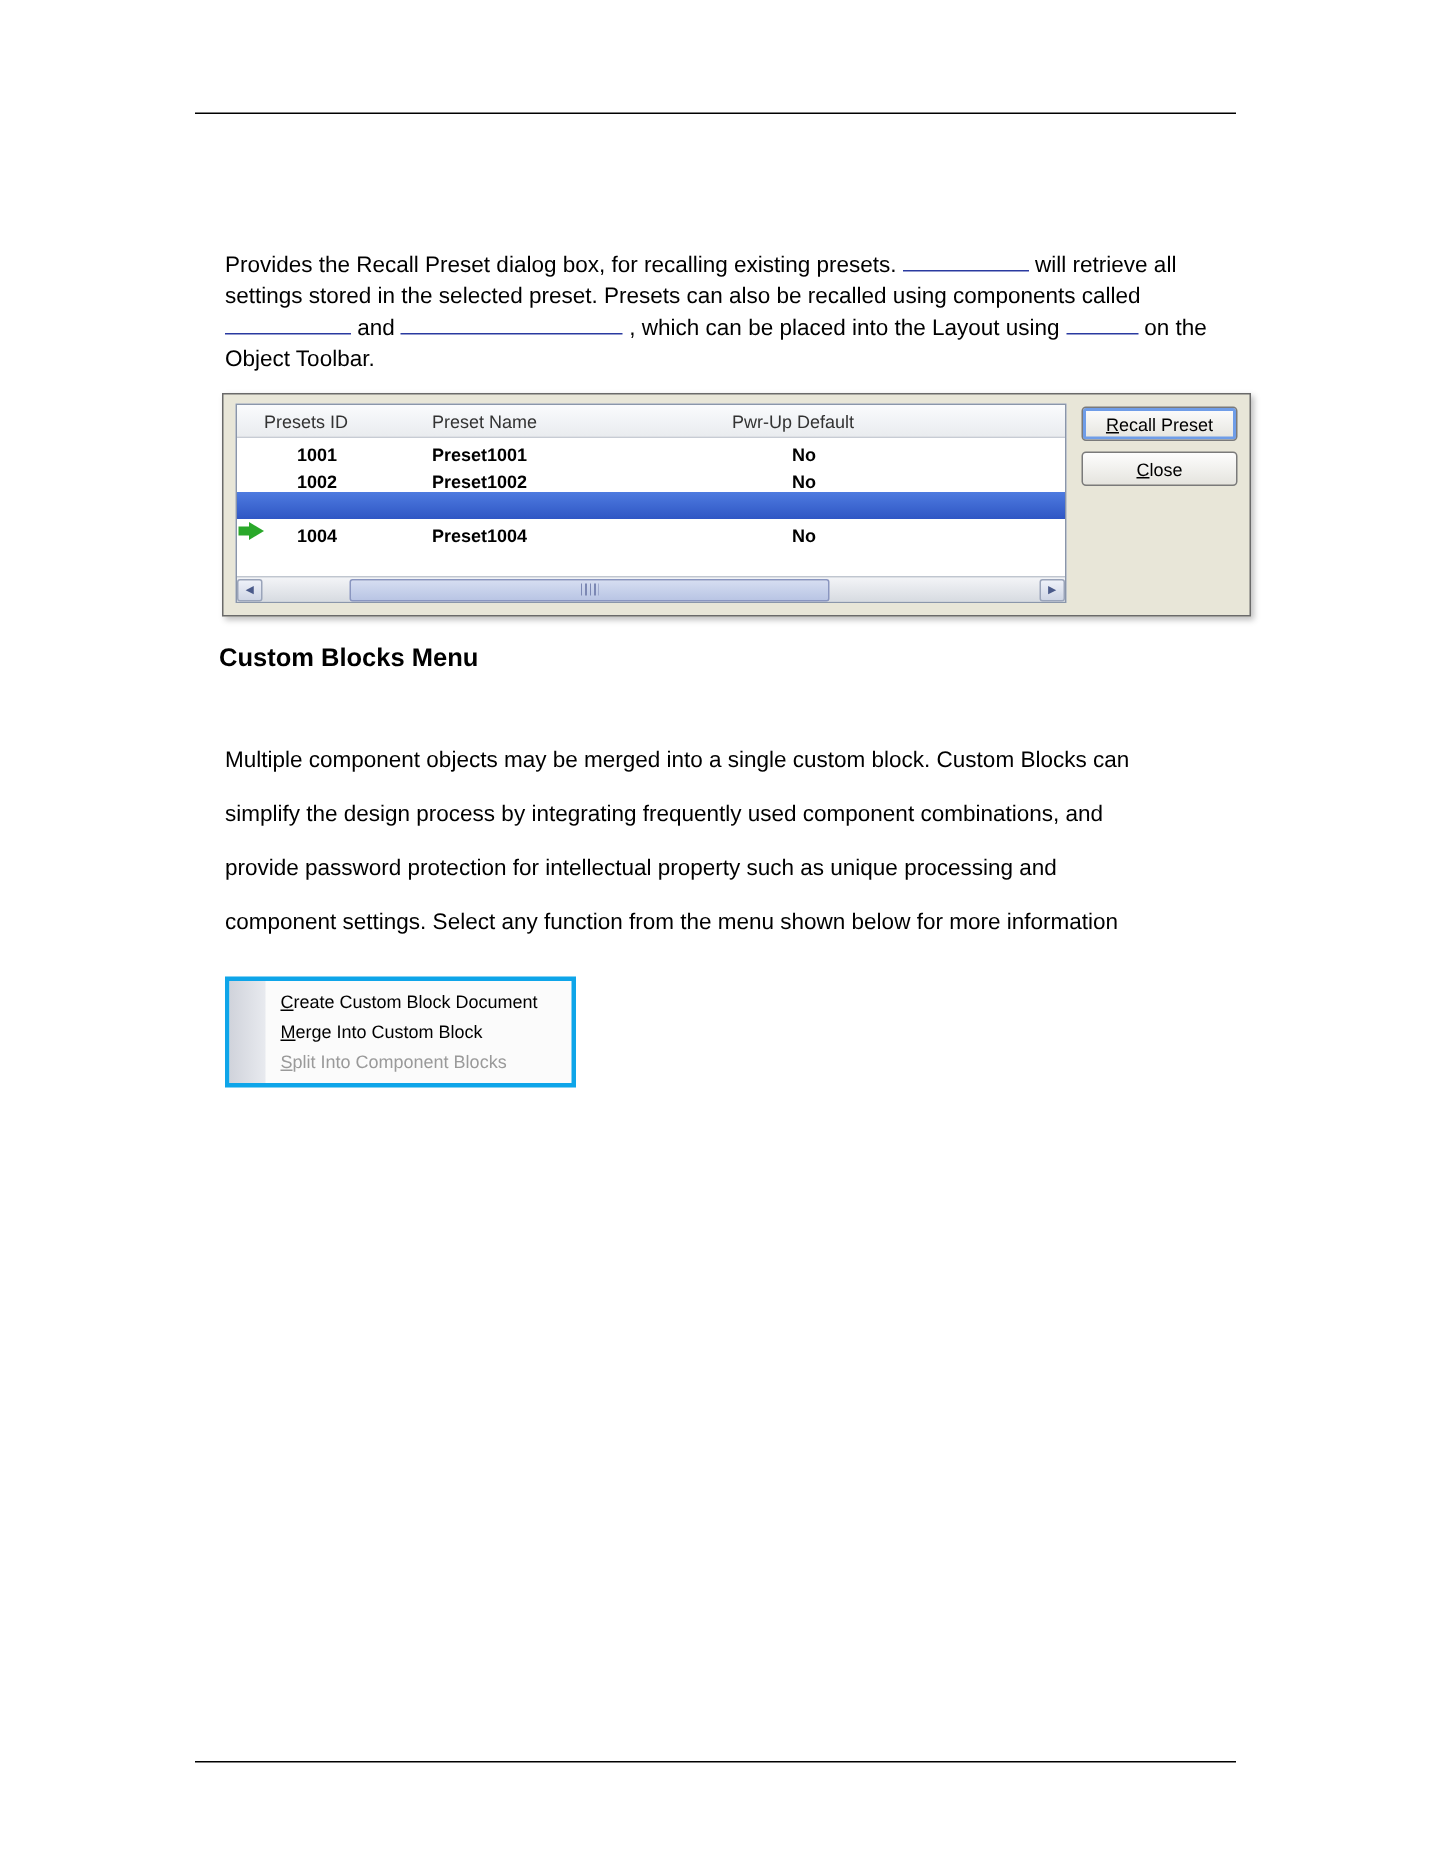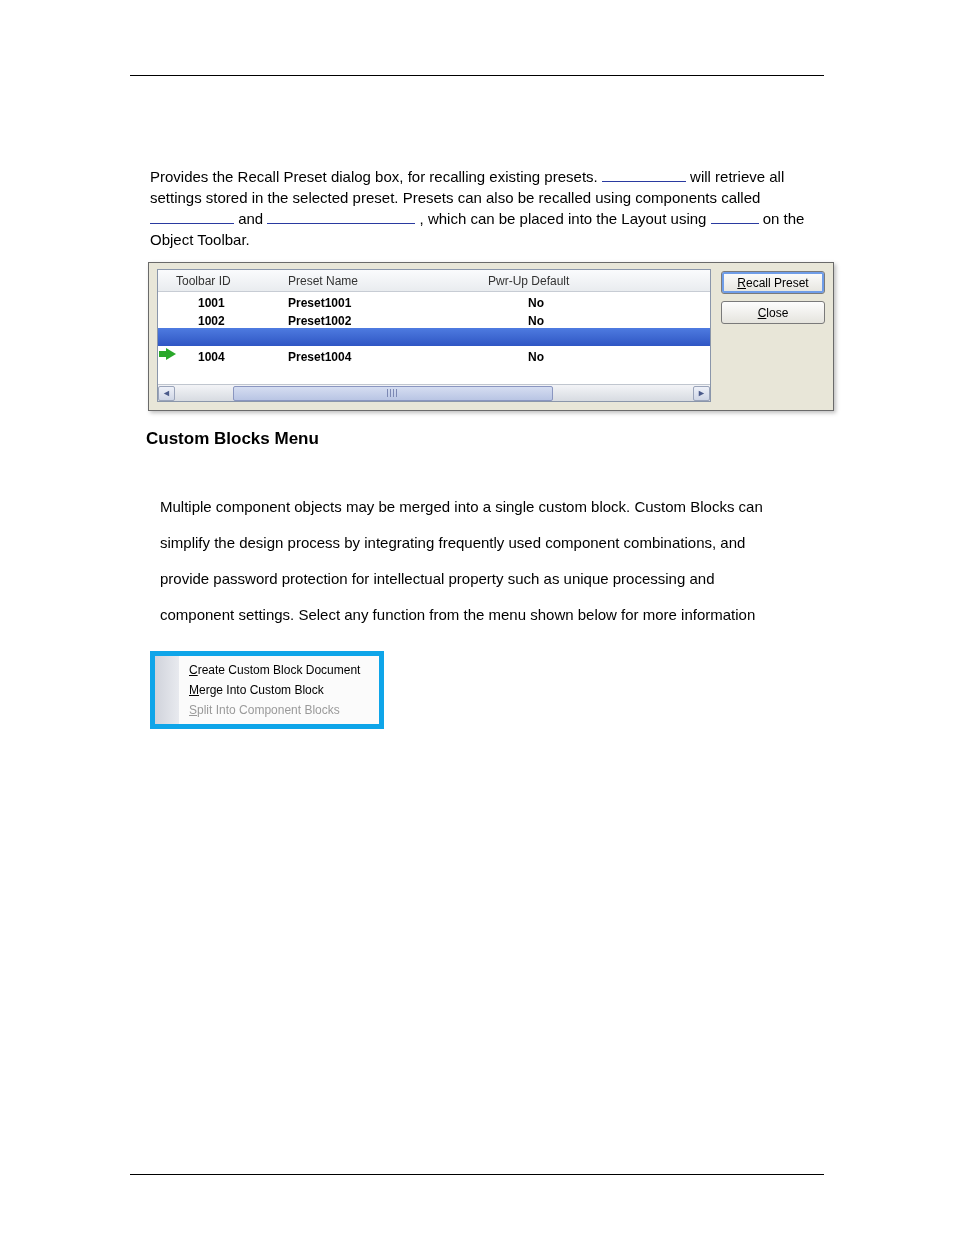--- a/index.html
+++ b/index.html
@@ -164,27 +164,27 @@
     background: repeating-linear-gradient(90deg,#7c88b4 0 1px, transparent 1px 3px);
   }
   .section-h {
     font-size:17px;
     font-weight:bold;
     margin: 18px 0 40px 16px;
   }
   .body-para {
     font-size:15px;
     line-height:36px;
-    margin: 0 0 0 30px;
+    margin: 0 0 0 20px;
     max-width:620px;
   }
   .menu-shot {
     margin: 18px 0 0 20px;
     width:234px;
-    border:5px solid #0ea5e9;
+    border:3px solid #0ea5e9;
     background:#fbfbfb;
     display:flex;
   }
   .menu-gutter {
     width:24px;
     background: linear-gradient(90deg,#d0d3db,#e8eaef);
   }
   .menu-items {
     flex:1;
     padding:4px 0;
@@ -218,21 +218,21 @@
     <span class="blank-link" style="width:148px"></span>
     <span>, which can be placed into the Layout using </span>
     <span class="blank-link" style="width:48px"></span>
     <span> on the Object Toolbar.</span>
   </p>
 
   <div class="dlg-wrap">
     <div class="dlg-body">
       <div class="list-area">
         <div class="list-header">
-          <div class="col-id">Toolbar ID</div>
+          <div class="col-id">Presets ID</div>
           <div class="col-name">Preset Name</div>
           <div class="col-def">Pwr-Up Default</div>
         </div>
         <div class="rows" id="rows-host">
             <div class="row">
               <div class="c-id arrow-cell">1001</div>
               <div class="c-name">Preset1001</div>
               <div class="c-def">No</div>
             </div>
             <div class="row">

